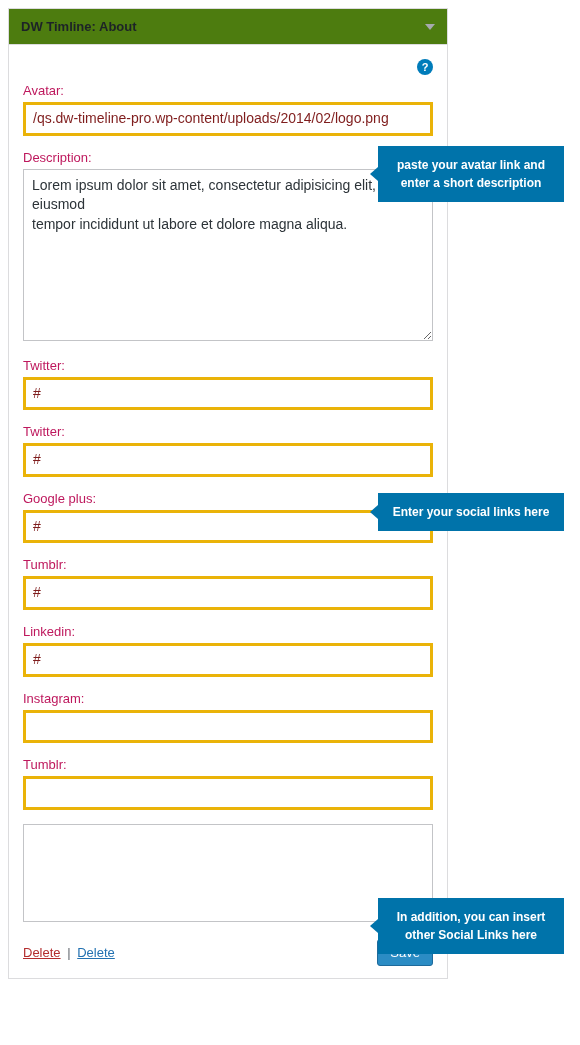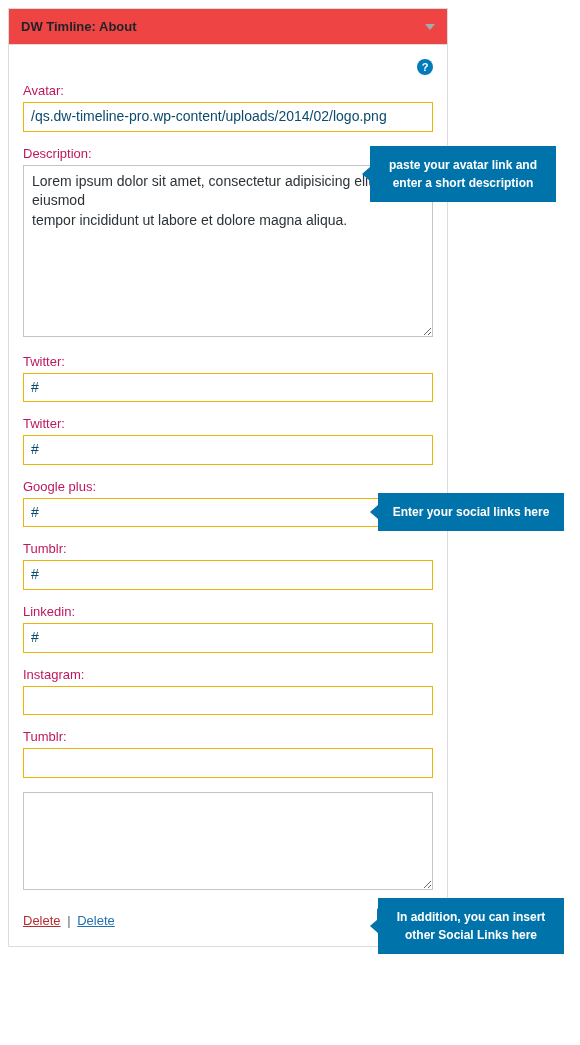--- a/index.html
+++ b/index.html
@@ -17,21 +17,21 @@
     }
     .widget-box {
       width: 440px;
       border: 1px solid #dcdcde;
       background: #fff;
     }
     .widget-header {
       display: flex;
       align-items: center;
       justify-content: space-between;
-      background: #ef4444;
+      background: #4d7c0f;
       border-bottom: 1px solid #dcdcde;
       padding: 10px 12px;
       cursor: pointer;
     }
     .widget-title {
       font-weight: 600;
       font-size: 13px;
       color: #1d2327;
     }
     .toggle-arrow {
@@ -68,24 +68,24 @@
     }
     .field-label {
       display: block;
       font-size: 13px;
       color: #be185d;
       margin-bottom: 4px;
     }
     .text-input {
       width: 100%;
       padding: 4px 7px;
-      border: 1px solid #eab308;
+      border: 3px solid #eab308;
       font-size: 14px;
       background: #fff;
-      color: #0c4a6e;
+      color: #7f1d1d;
       line-height: 1.4;
       font-family: inherit;
     }
     .textarea-input {
       width: 100%;
       padding: 6px 8px;
       border: 1px solid #c3c4c7;
       font-size: 14px;
       background: #fff;
       color: #2c3338;
@@ -145,21 +145,21 @@
       position: absolute;
       left: -8px;
       top: 50%;
       transform: translateY(-50%);
       width: 0;
       height: 0;
       border-top: 7px solid transparent;
       border-bottom: 7px solid transparent;
       border-right: 8px solid #0073aa;
     }
-    .callout-1 { left: 362px; top: 138px; }
+    .callout-1 { left: 370px; top: 138px; }
     .callout-2 { left: 370px; top: 485px; }
     .callout-3 { left: 370px; top: 890px; }
     .wrapper { position: relative; }
   </style>
 </head>
 <body>
 
 <div class="wrapper">
   <div class="widget-box">
 

